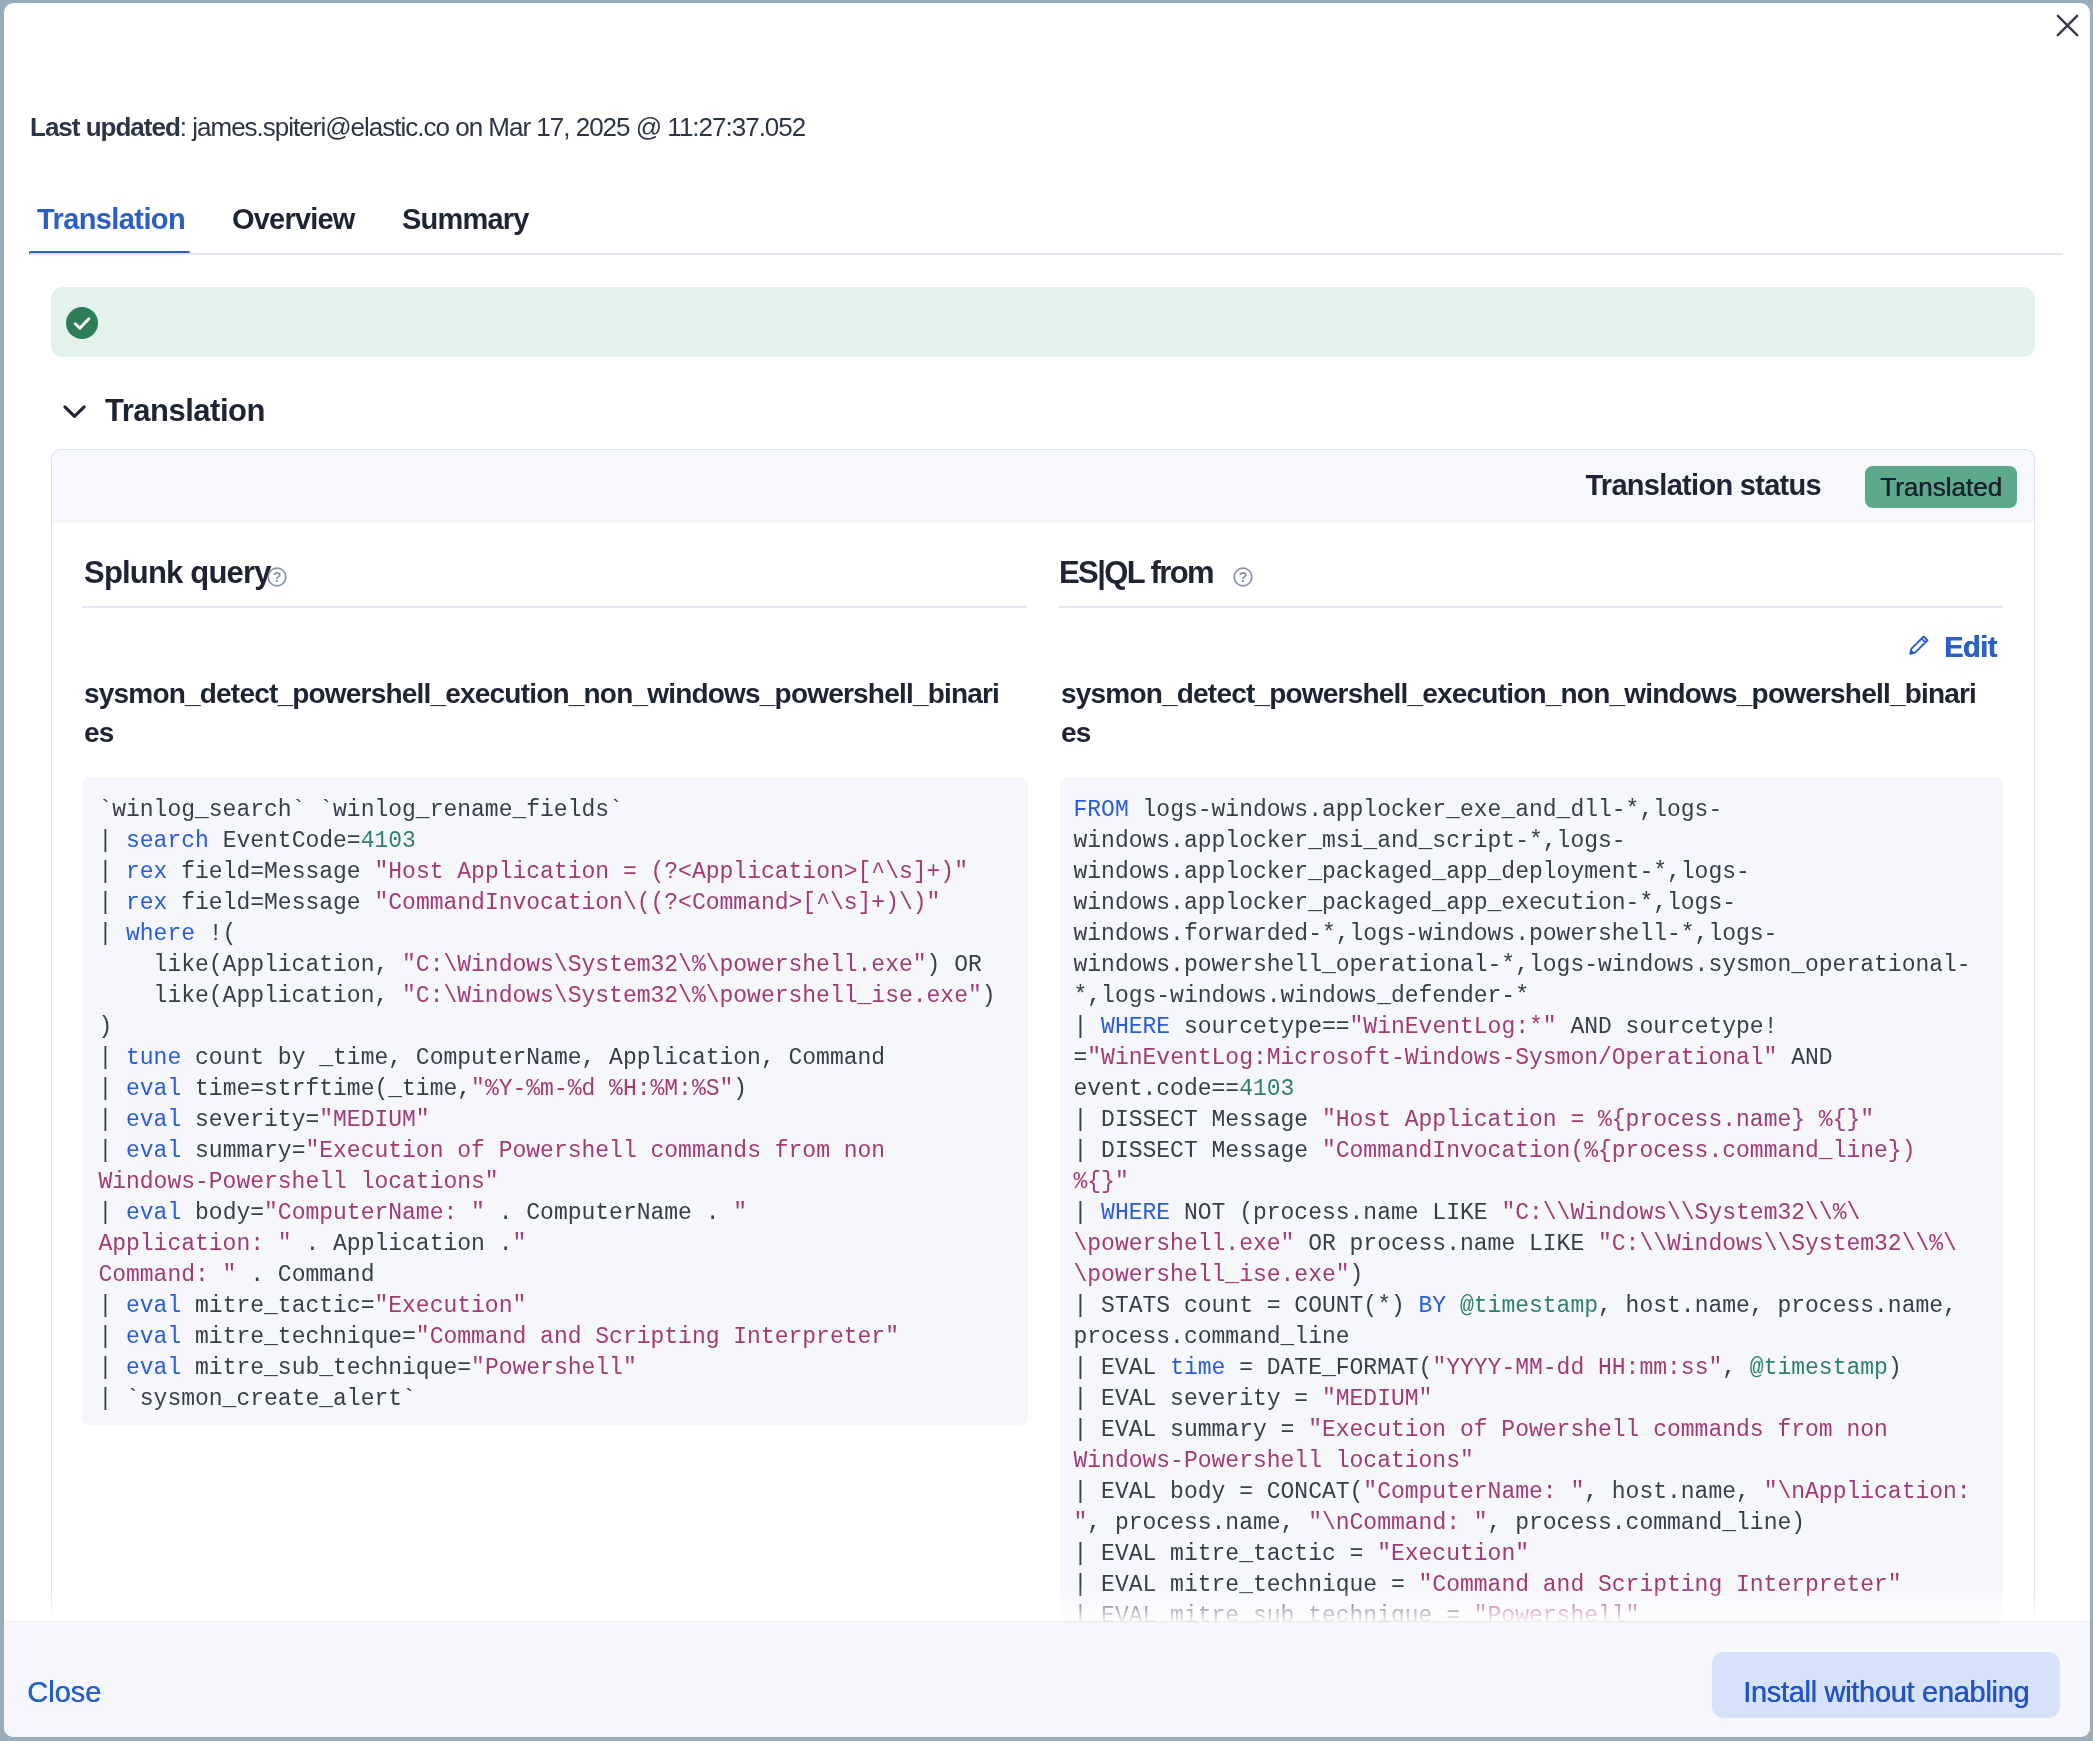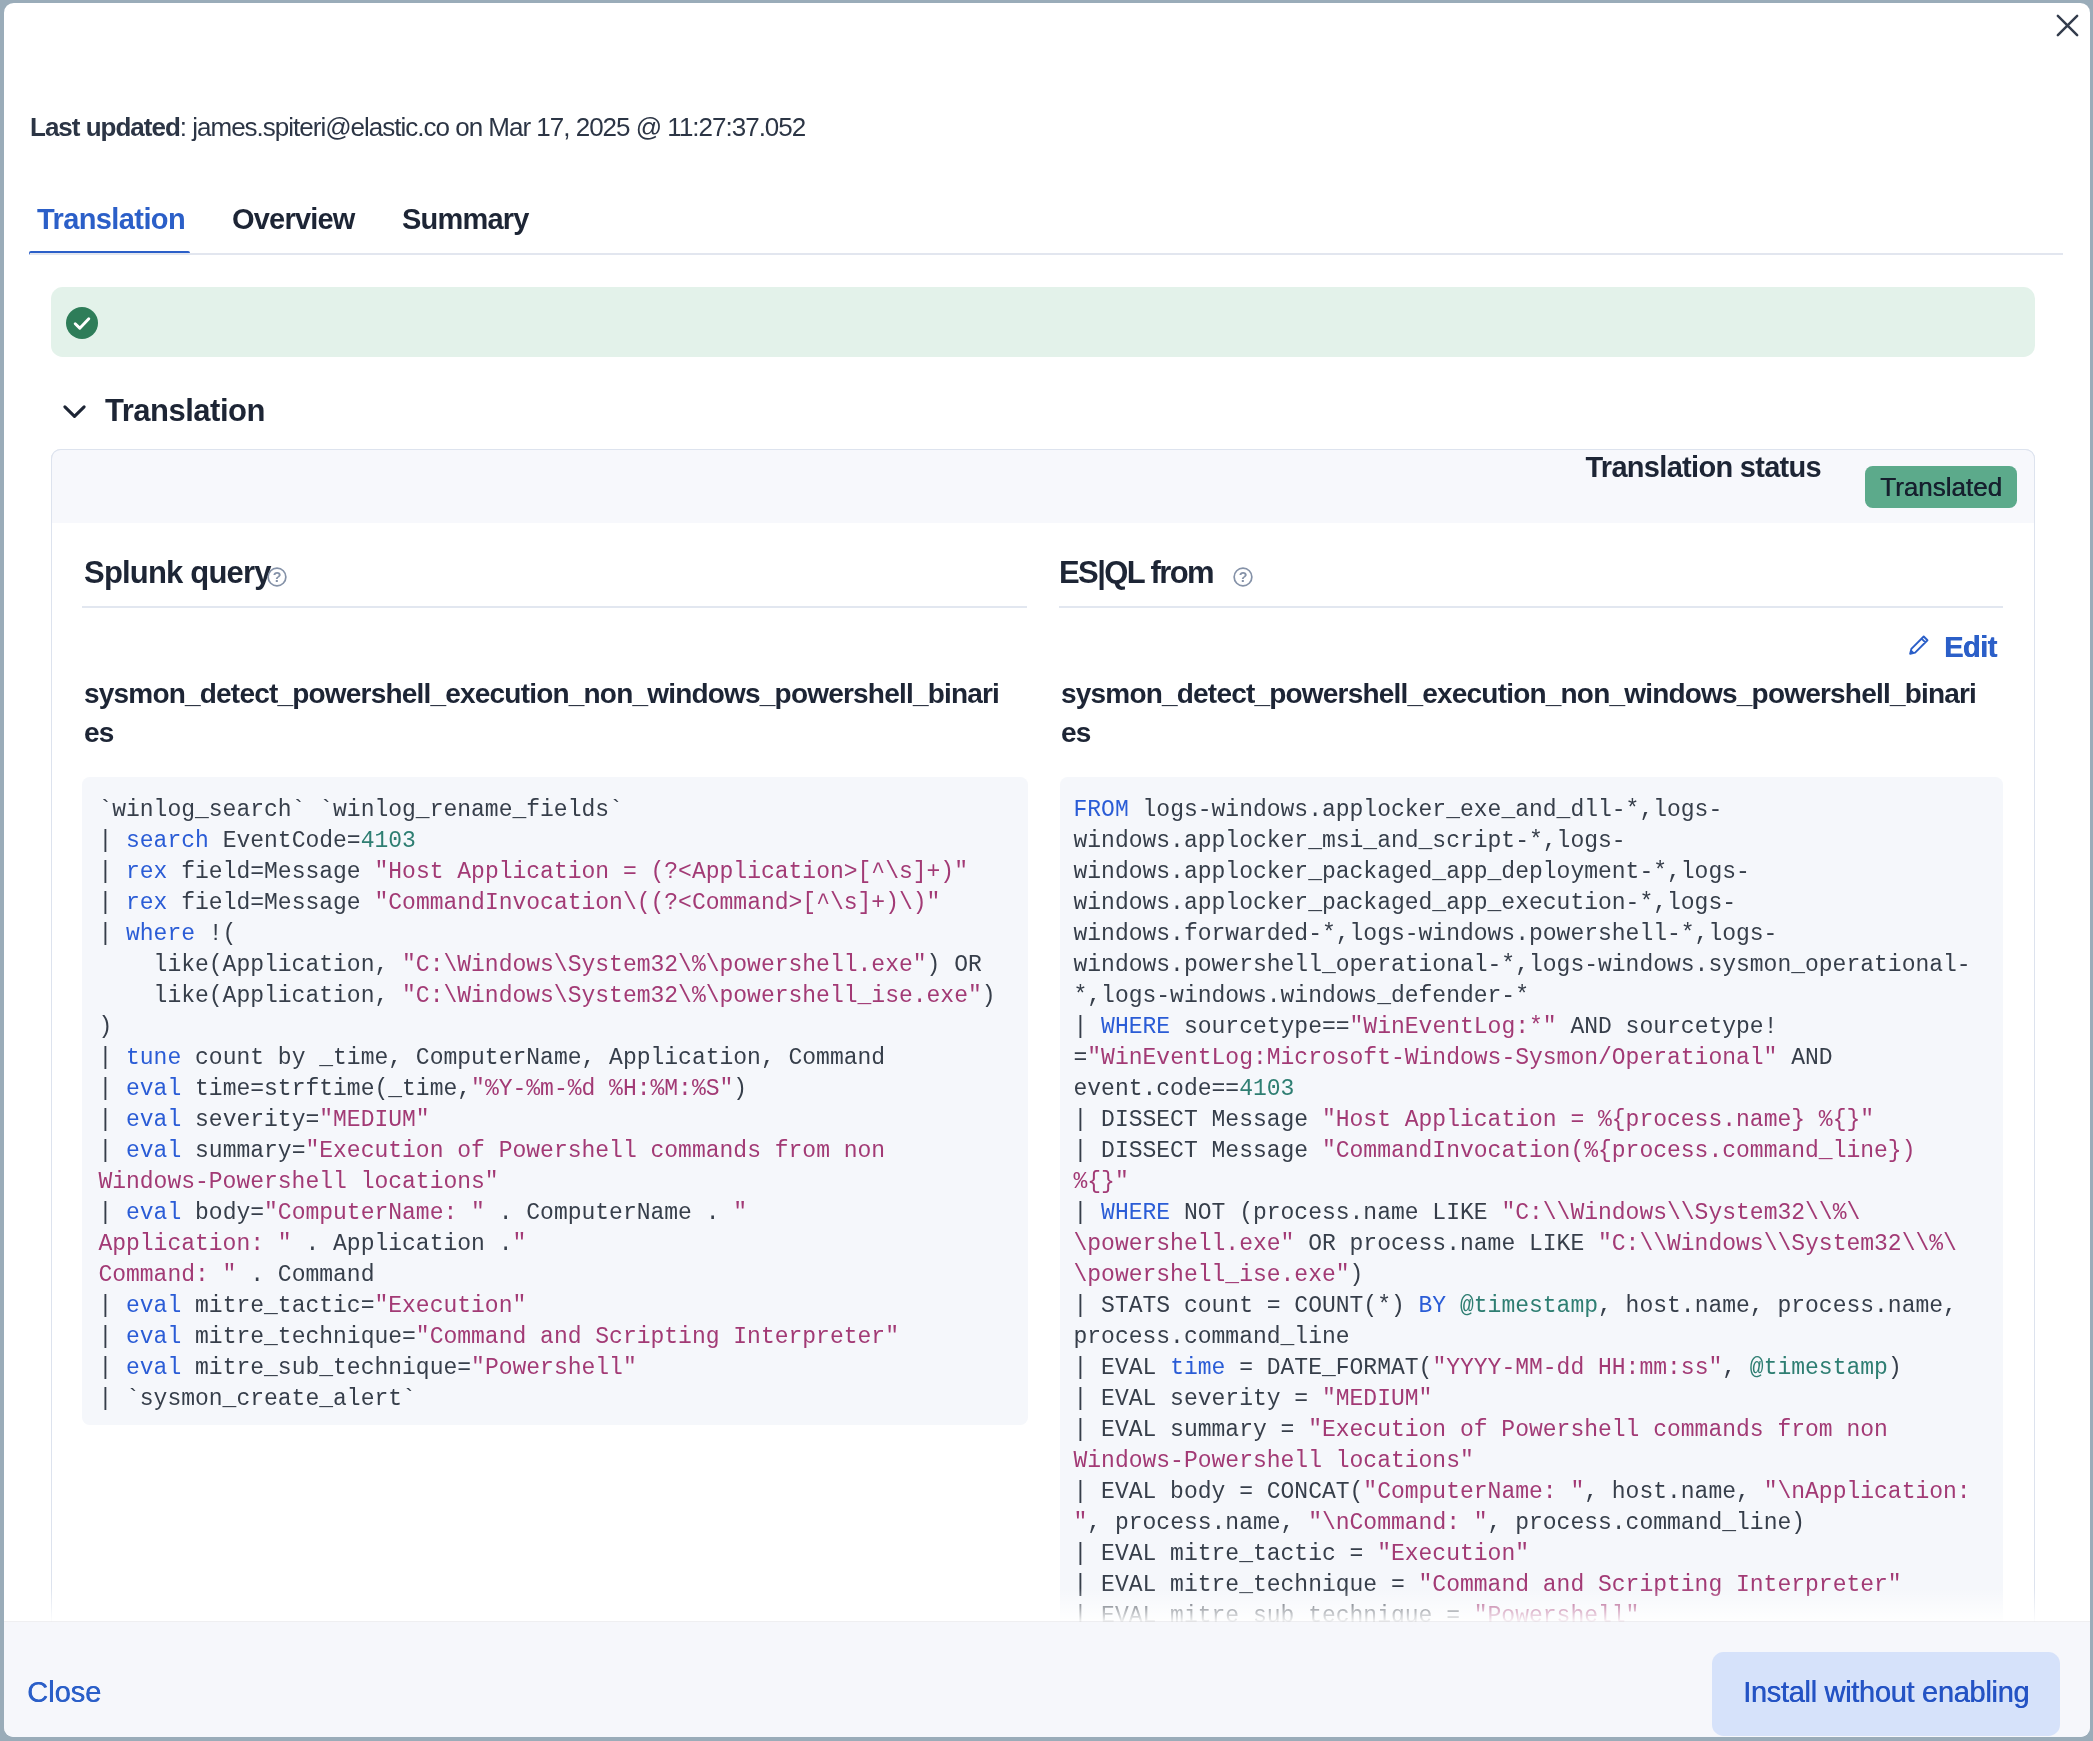--- a/index.html
+++ b/index.html
@@ -15,40 +15,40 @@
   .tabsel { color:#2b5fc8; }
   .tabbar { left:29px; top:251px; width:161px; height:3.9px; background:#2b5fc8; border-radius:1.9px; }
   .tabline { left:30px; top:253px; width:2033px; height:1.9px; background:#e2e6ef; }
   .callout { left:51px; top:287px; width:1984px; height:70px; background:#e3f2ea; border-radius:11.6px; }
   .callout-text { left:115px; top:305px; font-size:29px; letter-spacing:-0.3px; line-height:35px; color:#2e7d59; }
   .acc-label { left:105px; top:391px; font-size:31px; letter-spacing:-0.5px; font-weight:700; line-height:39px; color:#1d2535; }
   .panel { left:51px; top:449px; width:1984px; height:1246px; background:#ffffff;
             border:1.9px solid #dde3ee; border-radius:9.7px; }
   .panel-head { left:51px; top:449px; width:1984px; height:74px; background:#f7f8fc;
                  border:1.9px solid #dde3ee; border-bottom:none; border-radius:9.7px 9.7px 0 0; }
-  .tstatus { top:450px; font-size:29px; letter-spacing:-0.7px; font-weight:700; line-height:35px; color:#1d2535; }
+  .tstatus { top:468px; font-size:29px; letter-spacing:-0.7px; font-weight:700; line-height:35px; color:#1d2535; }
   .badge { left:1865px; top:466px; width:152px; height:42px; background:#5caa8b; border-radius:7.7px;
             text-align:center; font-size:26px; font-weight:400; line-height:42px; color:#16202e; text-shadow:0.4px 0 currentColor; }
   .colhead { top:553px; font-size:31px; font-weight:700; line-height:39px; color:#1d2535; }
   .hrule { top:606px; height:1.9px; background:#e2e7f0; }
   .editrow { left:1944px; top:630px; font-size:29px; letter-spacing:-0.5px; font-weight:700; line-height:35px; color:#2b5fc8; text-shadow:0.5px 0 currentColor; }
   .rulename { top:674px; font-size:28px; font-weight:700; line-height:39px; color:#1d2535;
                letter-spacing:-0.8px; white-space:normal; }
   pre.code { position:absolute; top:777px; background:#f5f7fb; border-radius:7.7px;
               font-family:"Liberation Mono", monospace; font-size:23px; line-height:31px;
               color:#363e4a; padding:18.3px 19.3px 11.6px 16.4px; white-space:pre; overflow:hidden; }
   pre.code .k { color:#2a5cd6; }
   pre.code .s { color:#a23a75; }
   pre.code .n { color:#2e7e72; }
   .fade { left:3.9px; top:1588px; width:2086px; height:36px;
            background:linear-gradient(to bottom, rgba(255,255,255,0), #ffffff); }
   .footer { left:3.9px; top:1622px; width:2086px; height:115px; background:#f6f7fb;
              border-radius:0 0 9.7px 9.7px; box-shadow:0 -1px 0 rgba(26,35,50,0.07); }
   .closelink { left:27px; top:1675px; font-size:29px; font-weight:400; line-height:35px; color:#2b5fc8; text-shadow:0.5px 0 currentColor; }
-  .install { left:1712px; top:1652px; width:348px; height:84px; background:#d6e2fa; border-radius:11.6px;
+  .install { left:1712px; top:1652px; width:348px; height:66px; background:#d6e2fa; border-radius:11.6px;
               text-align:center; font-size:29px; letter-spacing:-0.3px; font-weight:400; line-height:81px; color:#2453c4; text-shadow:0.5px 0 currentColor; }
 </style>
 </head>
 <body>
 <div id="stage">
   <div class="modal"></div>
 
   <div class="abs updated"><b>Last updated</b>: james.spiteri@elastic.co on Mar 17, 2025 @ 11:27:37.052</div>
 
   <div class="abs tab tabsel" style="left:37px; letter-spacing:-0.6px;">Translation</div>

